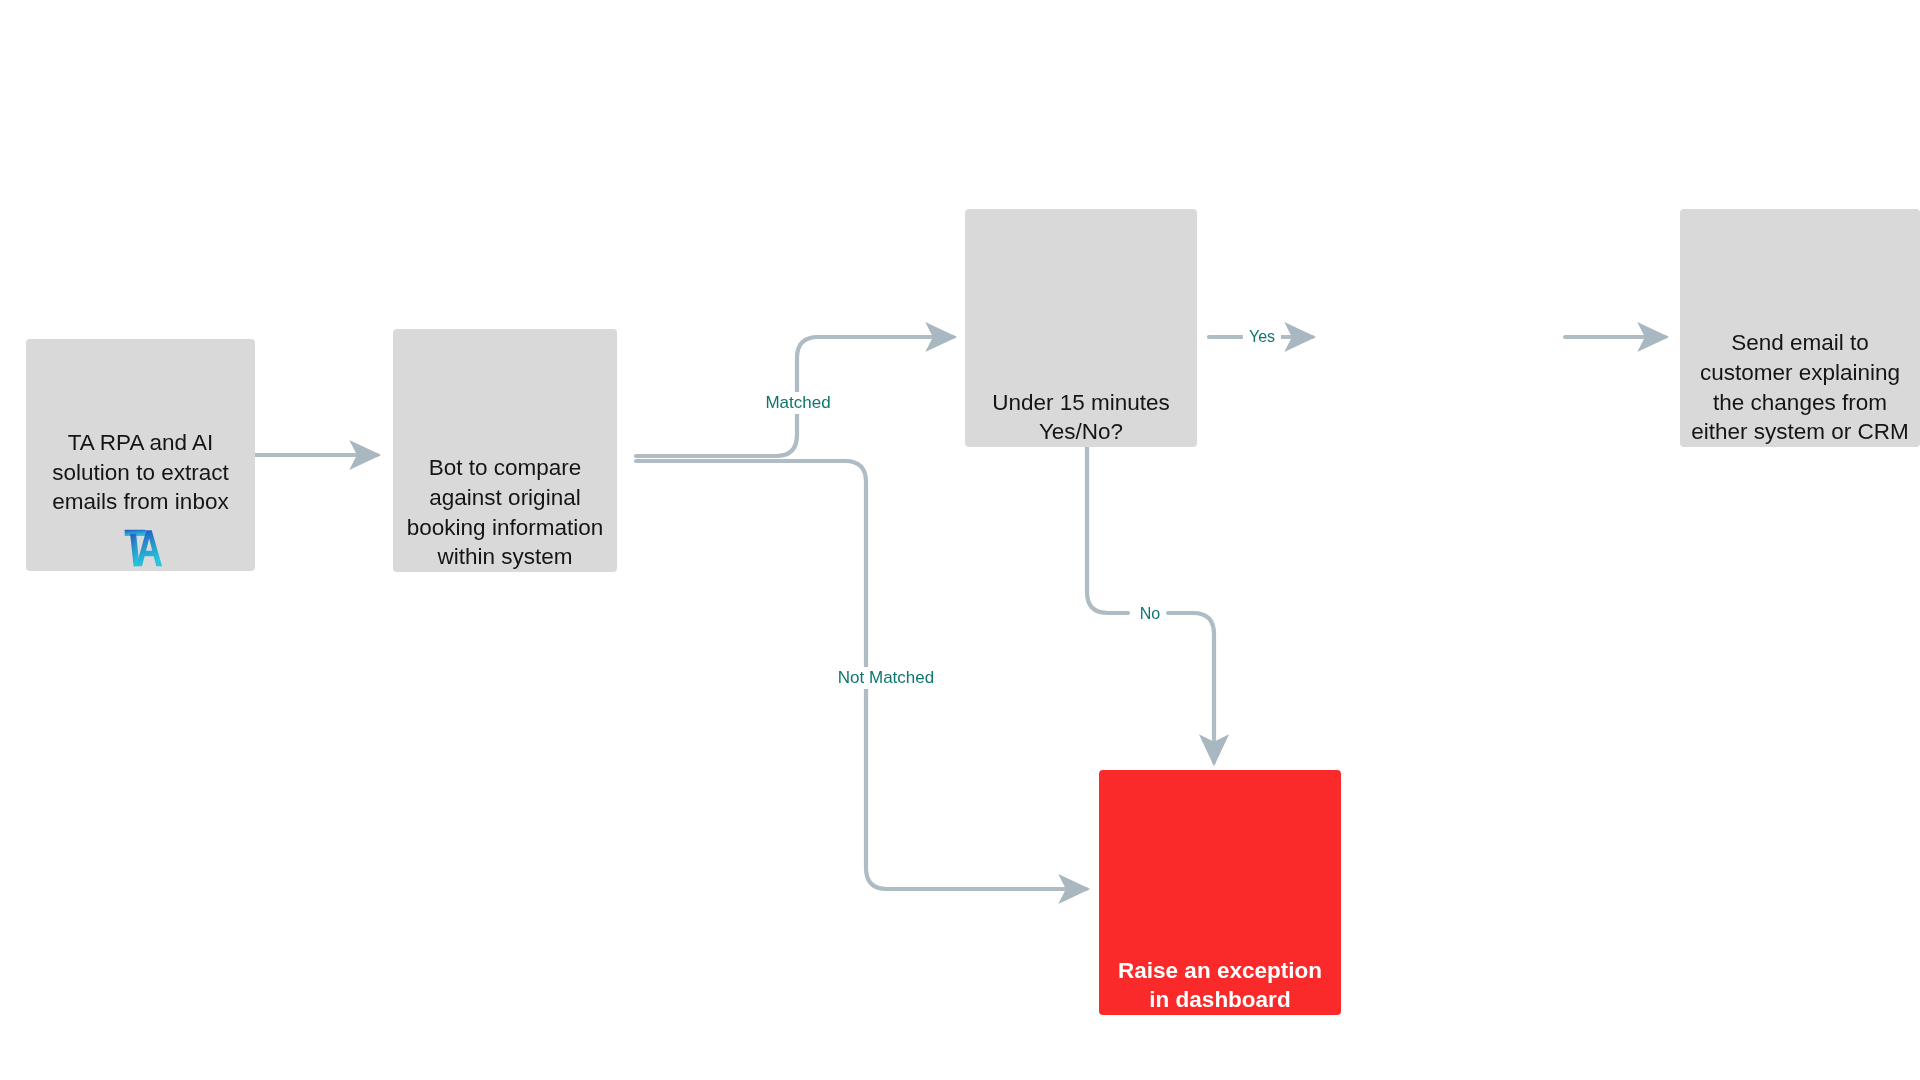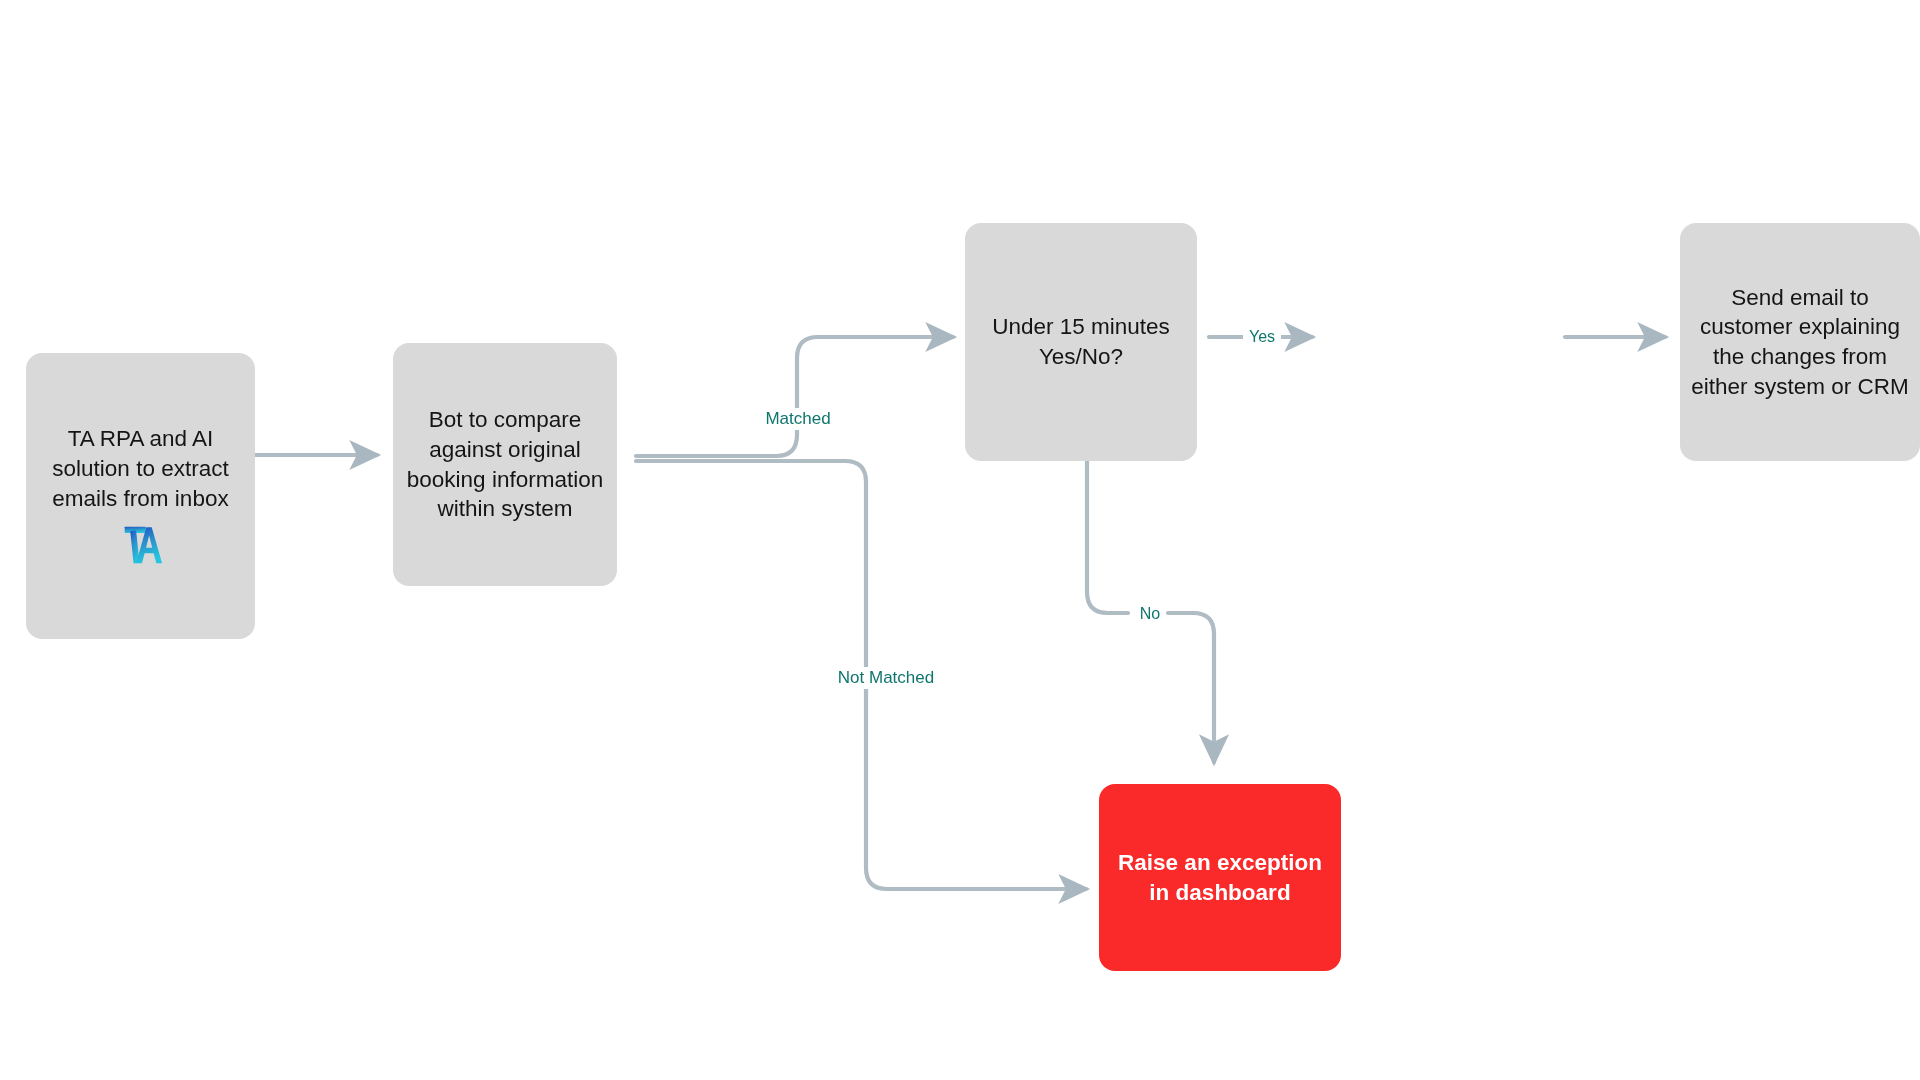--- a/index.html
+++ b/index.html
@@ -27,27 +27,26 @@
     top: 0;
     width: 1920px;
     height: 1080px;
     pointer-events: none;
   }
   .node {
     position: absolute;
     box-sizing: border-box;
     display: flex;
     align-items: center;
-    justify-content: center;
+    justify-content: flex-end;
     flex-direction: column;
-    border-radius: 16px;
+    border-radius: 4px;
     text-align: center;
     line-height: 1.32;
     white-space: pre-line;
-    margin-top: 14px;
   }
   .node.process {
     background: #d9d9d9;
     color: #151515;
     font-size: 22.5px;
     font-weight: 400;
   }
   .node.alert {
     background: #fa2a2a;
     color: #ffffff;
@@ -99,21 +98,21 @@
       <path d="M 636,461 L 845,461 Q 866,461 866,482 L 866,868 Q 866,889 887,889 L 1086,889" marker-end="url(#arrowhead)"></path>
 
       <path d="M 1209,337 L 1243,337 M 1280,337 L 1312,337" marker-end="url(#arrowhead)"></path>
 
       <path d="M 1087,447 L 1087,592 Q 1087,613 1108,613 L 1128,613 M 1168,613 L 1193,613 Q 1214,613 1214,634 L 1214,762" marker-end="url(#arrowhead)"></path>
 
       <path d="M 1565,337 L 1665,337" marker-end="url(#arrowhead)"></path>
     </g>
   </svg>
 
-  <div class="node process" style="left:26px; top:339px; width:229px; height:286px;">
+  <div class="node process" style="left:26px; top:339px; width:229px; height:232px;">
     <span class="node-label">TA RPA and AI
 solution to extract
 emails from inbox</span>
     <svg class="brand-logo" viewBox="0 0 48 48">
       <defs>
         <linearGradient id="taGrad" x1="0" y1="0" x2="0.25" y2="1">
           <stop offset="0%" stop-color="#1f54c4"></stop>
           <stop offset="45%" stop-color="#2a8ecb"></stop>
           <stop offset="100%" stop-color="#27c6de"></stop>
         </linearGradient>
@@ -140,26 +139,26 @@
   </div>
 
 
   <div class="node process" style="left:1680px; top:209px; width:240px; height:238px;">
     <span class="node-label">Send email to
 customer explaining
 the changes from
 either system or CRM</span>
   </div>
 
-  <div class="node alert" style="left:1099px; top:770px; width:242px; height:187px;">
+  <div class="node alert" style="left:1099px; top:770px; width:242px; height:245px;">
     <span class="node-label">Raise an exception
 in dashboard</span>
   </div>
 
-  <div class="edge-label" style="left:798px; top:419px;">Matched</div>
+  <div class="edge-label" style="left:798px; top:403px;">Matched</div>
 
   <div class="edge-label" style="left:866px; top:678px;margin-left:20px;">Not Matched</div>
 
   <div class="edge-label small" style="left:1262px; top:337px;">Yes</div>
 
   <div class="edge-label small" style="left:1150px; top:614px;">No</div>
 
 </div>
 
 </body></html>

